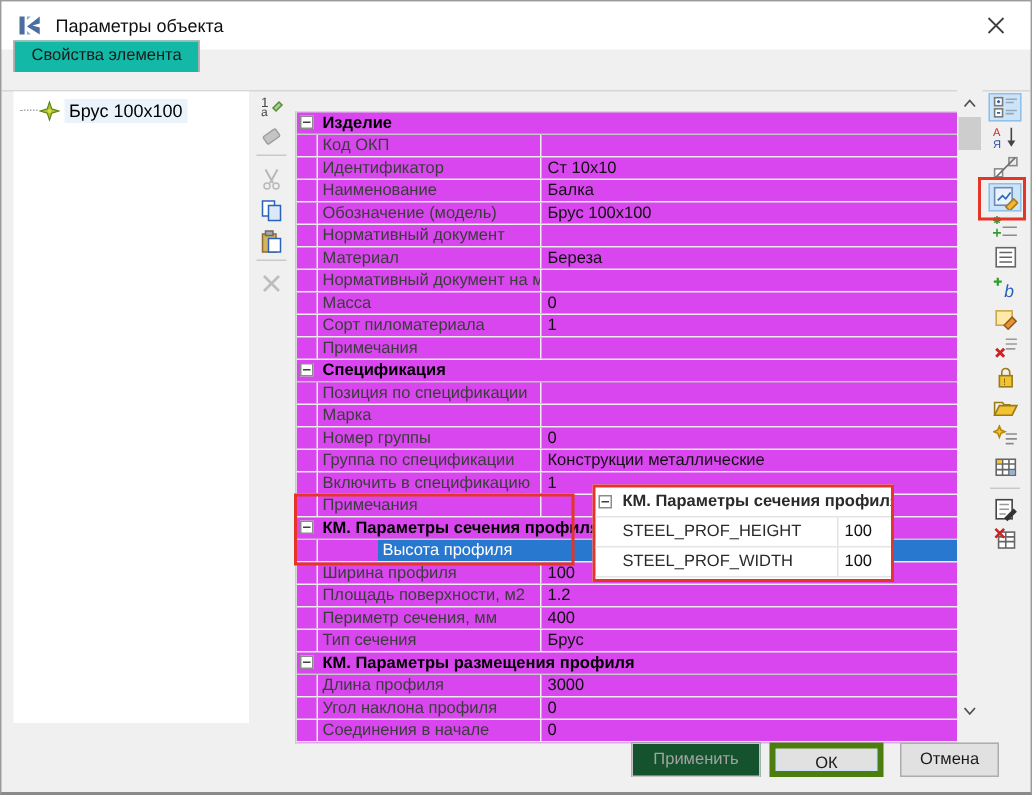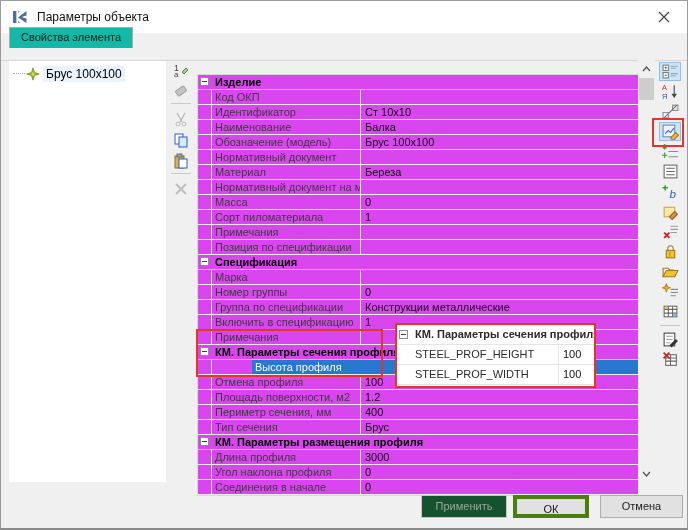--- a/index.html
+++ b/index.html
@@ -75,21 +75,21 @@
   
   .anno{ position:absolute; border:2px solid #e53528; z-index:5; background:transparent; }
   .anno-grid{ left:195px; top:328px; width:187px; height:48px; }
   .anno-tool{ left:651px; top:117px; width:32px; height:29px; }
 
   
   .btn{ position:absolute; top:494px; height:23px; background:#e1e1e1; border:1px solid #adadad;
         font-size:11px; color:#1a1a1a; text-align:center; line-height:21px; font-family:inherit; }
   .btn.apply{ left:420px; width:86px; color:#a3a3a3; border-color:#c5c5c5; background:#14532d; }
   .btn.ok{ left:512px; width:76px; border:4px solid #4d7c0f; box-shadow:inset 0 0 0 1px #cfe2f5; }
-  .btn.cancel{ left:599px; width:83px; }
+  .btn.cancel{ left:599px; width:66px; }
 </style>
 </head>
 <body>
 
 <div class="dialog">
 
   <div class="titlebar">
     <svg class="app-icon" viewBox="0 0 18 16">
       <path d="M2 2h3.4v12H2z" fill="#4a6f9e"></path>
       <path d="M7 8.6L15.5 2v4.6L10.6 8l4.9 1.4V14z" fill="#4a6f9e"></path>
@@ -210,33 +210,33 @@
       <div class="grow prop">
         <div class="exp"></div>
         <div class="lab">Сорт пиломатериала</div>
         <div class="val">1</div>
       </div>
       <div class="grow prop">
         <div class="exp"></div>
         <div class="lab">Примечания</div>
         <div class="val"></div>
       </div>
-      <div class="grow prop">
-        <div class="exp"></div>
-        <div class="lab">Позиция по спецификации</div>
-        <div class="val"></div>
-      </div>
       <div class="grow section">
         <div class="exp">
           <span class="minus"></span>
         </div>
         <div class="lab">Спецификация</div>
       </div>
       <div class="grow prop">
         <div class="exp"></div>
+        <div class="lab">Позиция по спецификации</div>
+        <div class="val"></div>
+      </div>
+      <div class="grow prop">
+        <div class="exp"></div>
         <div class="lab">Марка</div>
         <div class="val"></div>
       </div>
       <div class="grow prop">
         <div class="exp"></div>
         <div class="lab">Номер группы</div>
         <div class="val">0</div>
       </div>
       <div class="grow prop">
         <div class="exp"></div>
@@ -259,21 +259,21 @@
         </div>
         <div class="lab">КМ. Параметры сечения профиля</div>
       </div>
       <div class="grow prop sel">
         <div class="exp"></div>
         <div class="lab">Высота профиля</div>
         <div class="val">100</div>
       </div>
       <div class="grow prop">
         <div class="exp"></div>
-        <div class="lab">Отмена профиля</div>
+        <div class="lab">Ширина профиля</div>
         <div class="val">100</div>
       </div>
       <div class="grow prop">
         <div class="exp"></div>
         <div class="lab">Площадь поверхности, м2</div>
         <div class="val">1.2</div>
       </div>
       <div class="grow prop">
         <div class="exp"></div>
         <div class="lab">Периметр сечения, мм</div>

